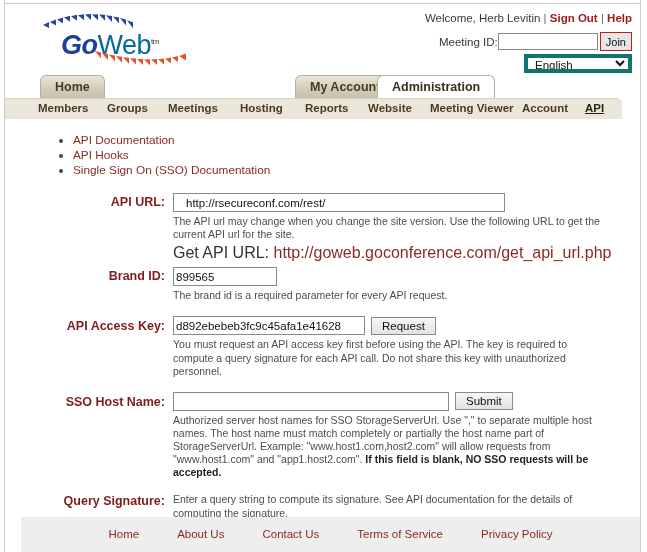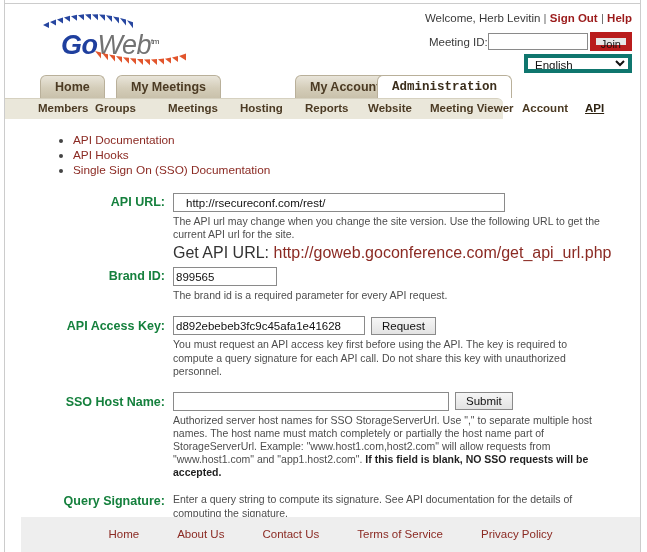--- a/index.html
+++ b/index.html
@@ -58,22 +58,21 @@
     letter-spacing: -0.5px;
     white-space: nowrap;
   }
   .logo-go {
     font-weight: bold;
     font-style: italic;
     color: #1f3f9e;
   }
   .logo-web {
     font-weight: normal;
-    color: #737373;
-    font-style: italic;
+    color: #0369a1;
   }
   .logo-tm {
     font-size: 8px;
     color: #3b3b3b;
     vertical-align: super;
   }
   .logo-arc-top, .logo-arc-bottom {
     position: absolute;
     overflow: visible;
   }
@@ -112,21 +111,21 @@
     background: #ffffff;
     vertical-align: middle;
     padding: 0 2px;
     box-sizing: content-box;
   }
   .join-btn {
     font-family: "Liberation Sans", sans-serif;
     font-size: 11px;
     padding: 0px 5px;
     height: 19px;
-    border: 6px solid #b91c1c;
+    border: 1px solid #b91c1c;
     background: #e6e6e6;
     color: #111;
     vertical-align: middle;
     margin-left: 2px;
     cursor: pointer;
   }
   .lang-row {
     position: absolute;
     right: 8px; top: 50px;
   }
@@ -167,21 +166,21 @@
   .tab.active {
     background: #ffffff;
     color: #3b2e1c;
     border-color: #b9b09a;
     z-index: 3;
   }
 
   .subnav {
     position: absolute;
     left: 5px; top: 98px;
-    width: 498px; height: 21px;
+    width: 617px; height: 21px;
     background: #eae7da;
     border-radius: 0 6px 0 0;
     border-top: 1px solid #d6d1c0;
     box-sizing: border-box;
   }
   .subnav-item {
     position: absolute;
     top: 3px;
     font-size: 11.5px;
     font-weight: bold;
@@ -224,21 +223,21 @@
     margin-top: 16px;
   }
   .row { position: relative; }
   .flabel {
     position: absolute;
     left: 0;
     width: 160px;
     text-align: right;
     font-size: 12.5px;
     font-weight: bold;
-    color: #15803d;
+    color: #7f1d1d;
     white-space: nowrap;
   }
   .fcontrol { margin-left: 168px; }
   .tinput {
     font-family: "Liberation Sans", sans-serif;
     font-size: 11.5px;
     color: #111;
     border: 1px solid #8a8a8a;
     background: #ffffff;
     height: 15px;
@@ -362,28 +361,27 @@
 
     <div class="lang-row">
       <select class="lang-select">
         <option>English</option>
       </select>
     </div>
   </div>
 
   <div class="tabbar">
     <div class="tab" style="left:35px;">Home</div>
-    <div class="tab" style="left:111px;">My Meetings</div>
     <div class="tab" style="left:290px;">My Account</div>
-    <div class="tab active" style="left:372px;font-family:Liberation Mono, monospace;">Administration</div>
+    <div class="tab active" style="left:372px;">Administration</div>
   </div>
 
   <div class="subnav">
     <a class="subnav-item" style="left:33px;" href="#">Members</a>
-    <a class="subnav-item" style="left:90px;" href="#">Groups</a>
+    <a class="subnav-item" style="left:102px;" href="#">Groups</a>
     <a class="subnav-item" style="left:163px;" href="#">Meetings</a>
     <a class="subnav-item" style="left:235px;" href="#">Hosting</a>
     <a class="subnav-item" style="left:300px;" href="#">Reports</a>
     <a class="subnav-item" style="left:363px;" href="#">Website</a>
     <a class="subnav-item" style="left:425px;" href="#">Meeting Viewer</a>
     <a class="subnav-item" style="left:517px;" href="#">Account</a>
     <a class="subnav-item active" style="left:580px;" href="#">API</a>
   </div>
 
   <div class="content">

